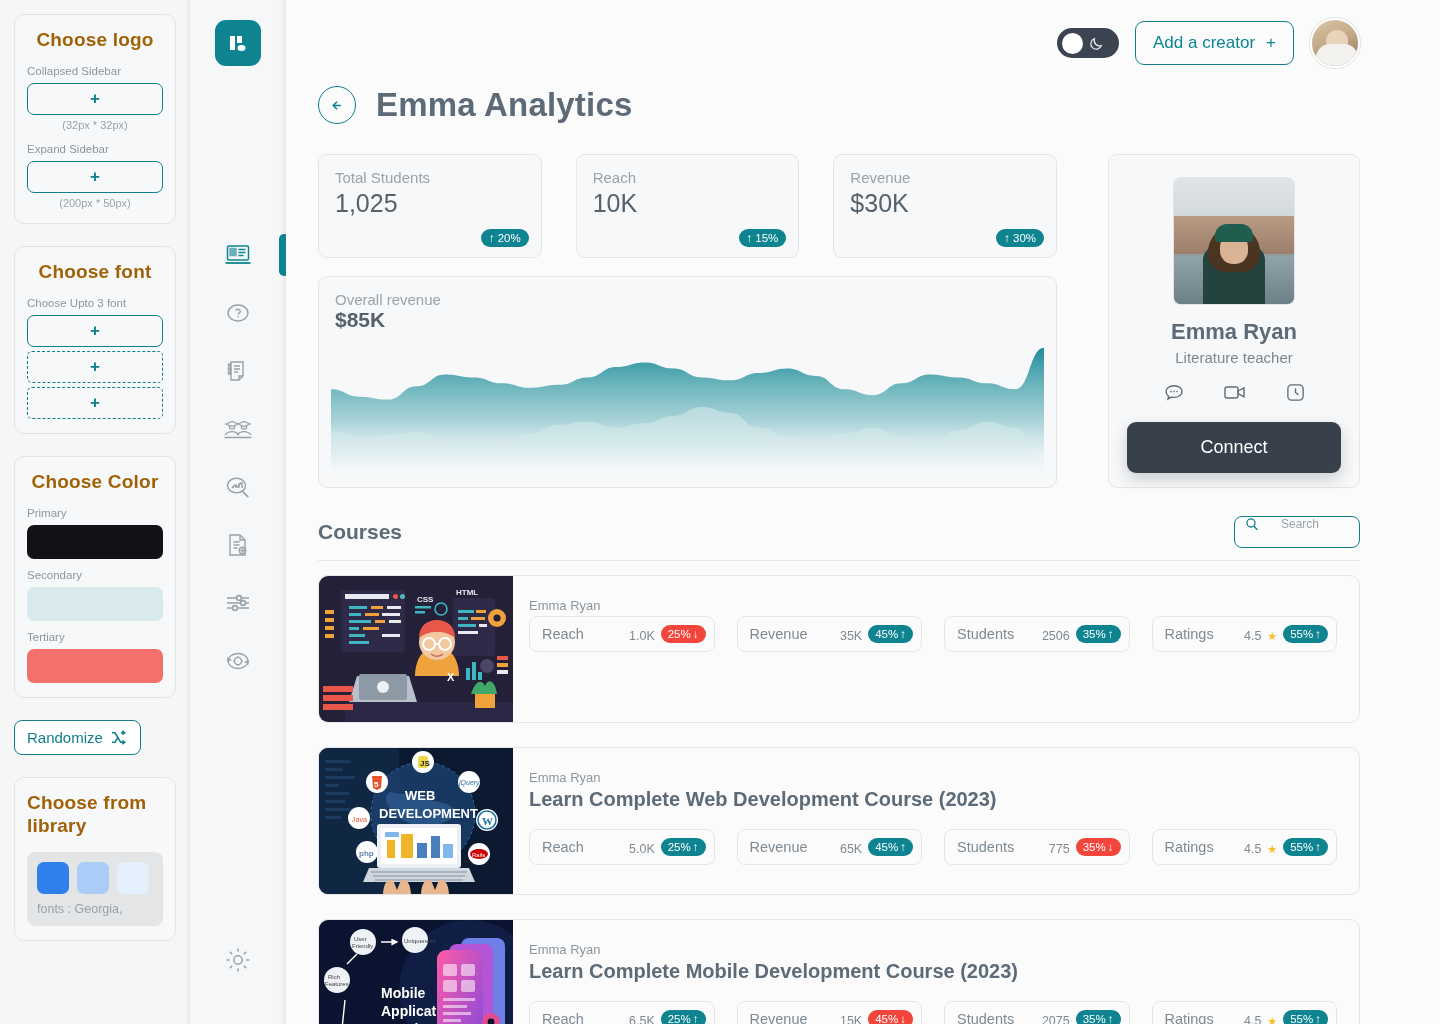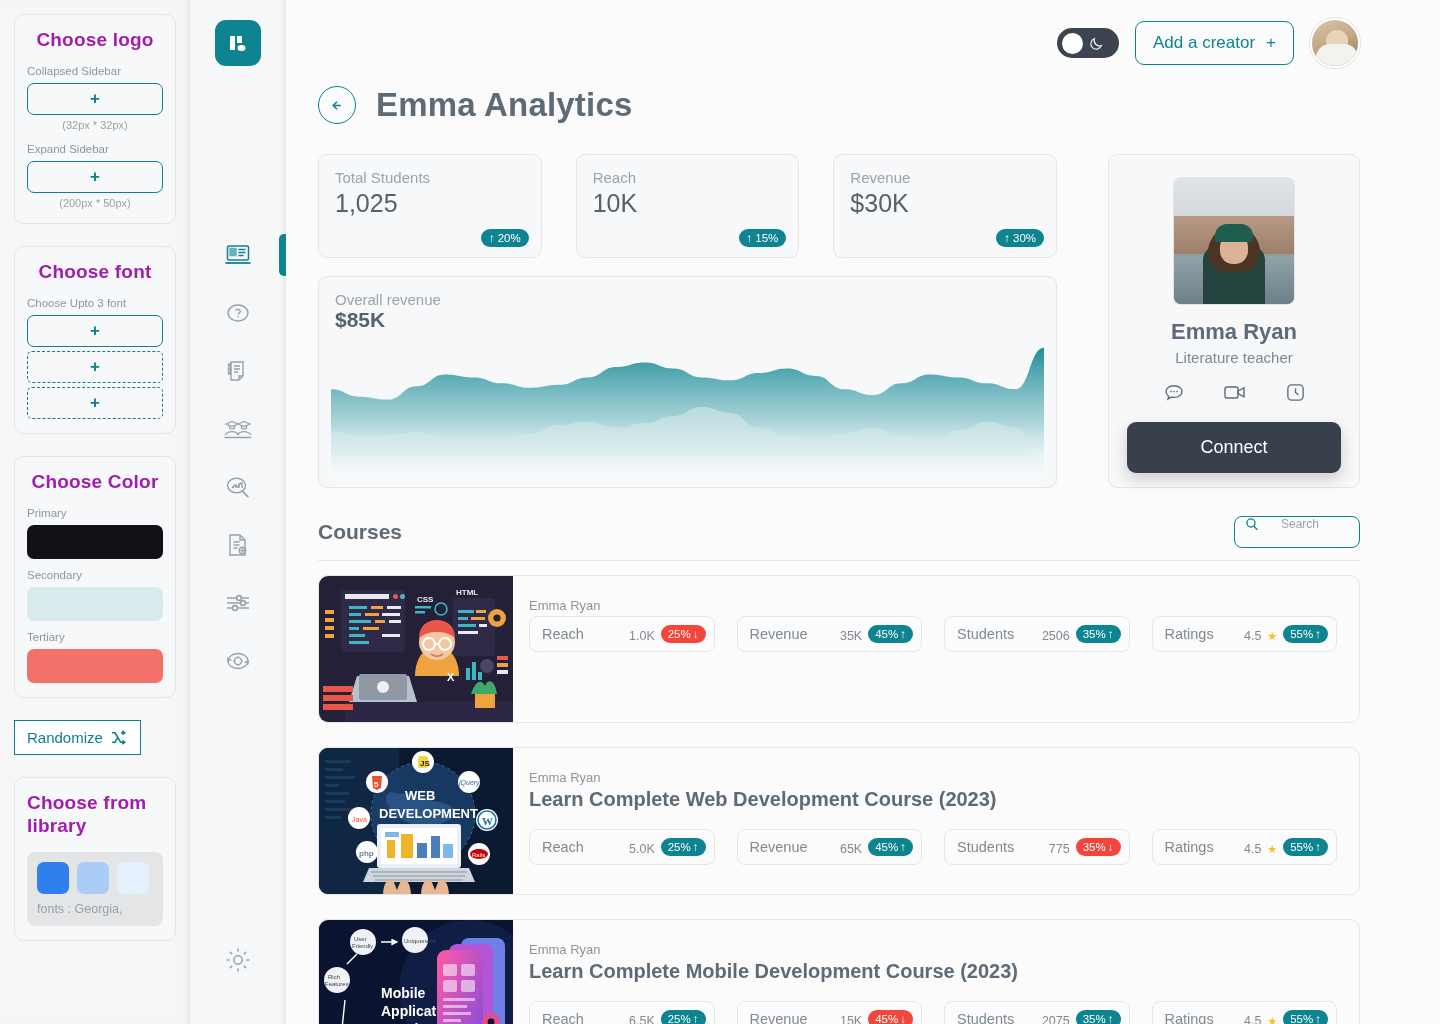--- a/index.html
+++ b/index.html
@@ -20,38 +20,38 @@
     box-shadow: inset -6px 0 10px -8px rgba(0,0,0,.18);
   }
   .panel-card {
     background: #f7f8f9;
     border: 1px solid #e2e4e6;
     border-radius: 10px;
     padding: 14px 12px;
     margin-bottom: 22px;
   }
   .panel-title {
-    font-size: 19px; font-weight: 700; color: #a21caf;
+    font-size: 19px; font-weight: 700; color: #a16207;
     text-align: center; margin-bottom: 14px; letter-spacing: .2px;
   }
   .panel-title.left { text-align: left; line-height: 1.2; }
   .panel-label { font-size: 11.5px; color: #8d969d; margin-bottom: 6px; }
   .plus-box {
     height: 32px; border: 1.5px solid #0f7f8b; border-radius: 7px;
     display: flex; align-items: center; justify-content: center;
     color: #0f7f8b; font-size: 17px; font-weight: 600; background: transparent;
     margin-bottom: 4px;
   }
   .plus-box.dashed { border-style: dashed; border-radius: 5px; }
   .dim-note { font-size: 11px; color: #9aa2a9; text-align: center; margin-bottom: 12px; }
   .swatch { height: 34px; border-radius: 7px; margin-bottom: 10px; }
   .randomize {
     display: inline-flex; align-items: center; gap: 8px;
     border: 1.5px solid #0f7f8b; color: #0f7f8b;
-    border-radius: 0; padding: 8px 12px; font-size: 15px; font-weight: 500;
+    border-radius: 8px; padding: 8px 12px; font-size: 15px; font-weight: 500;
     background: #fff; margin-bottom: 22px;
   }
   .lib-strip { background:#e3e5e7; border-radius:8px; padding:10px; }
   .lib-colors { display:flex; gap:8px; margin-bottom:8px; }
   .lib-colors span { width:32px; height:32px; border-radius:7px; display:block; }
   .lib-fonts { font-size:12.5px; color:#9aa2a9; }
 
   
   .rail {
     width: 96px; flex: 0 0 96px; height: 1024px;

